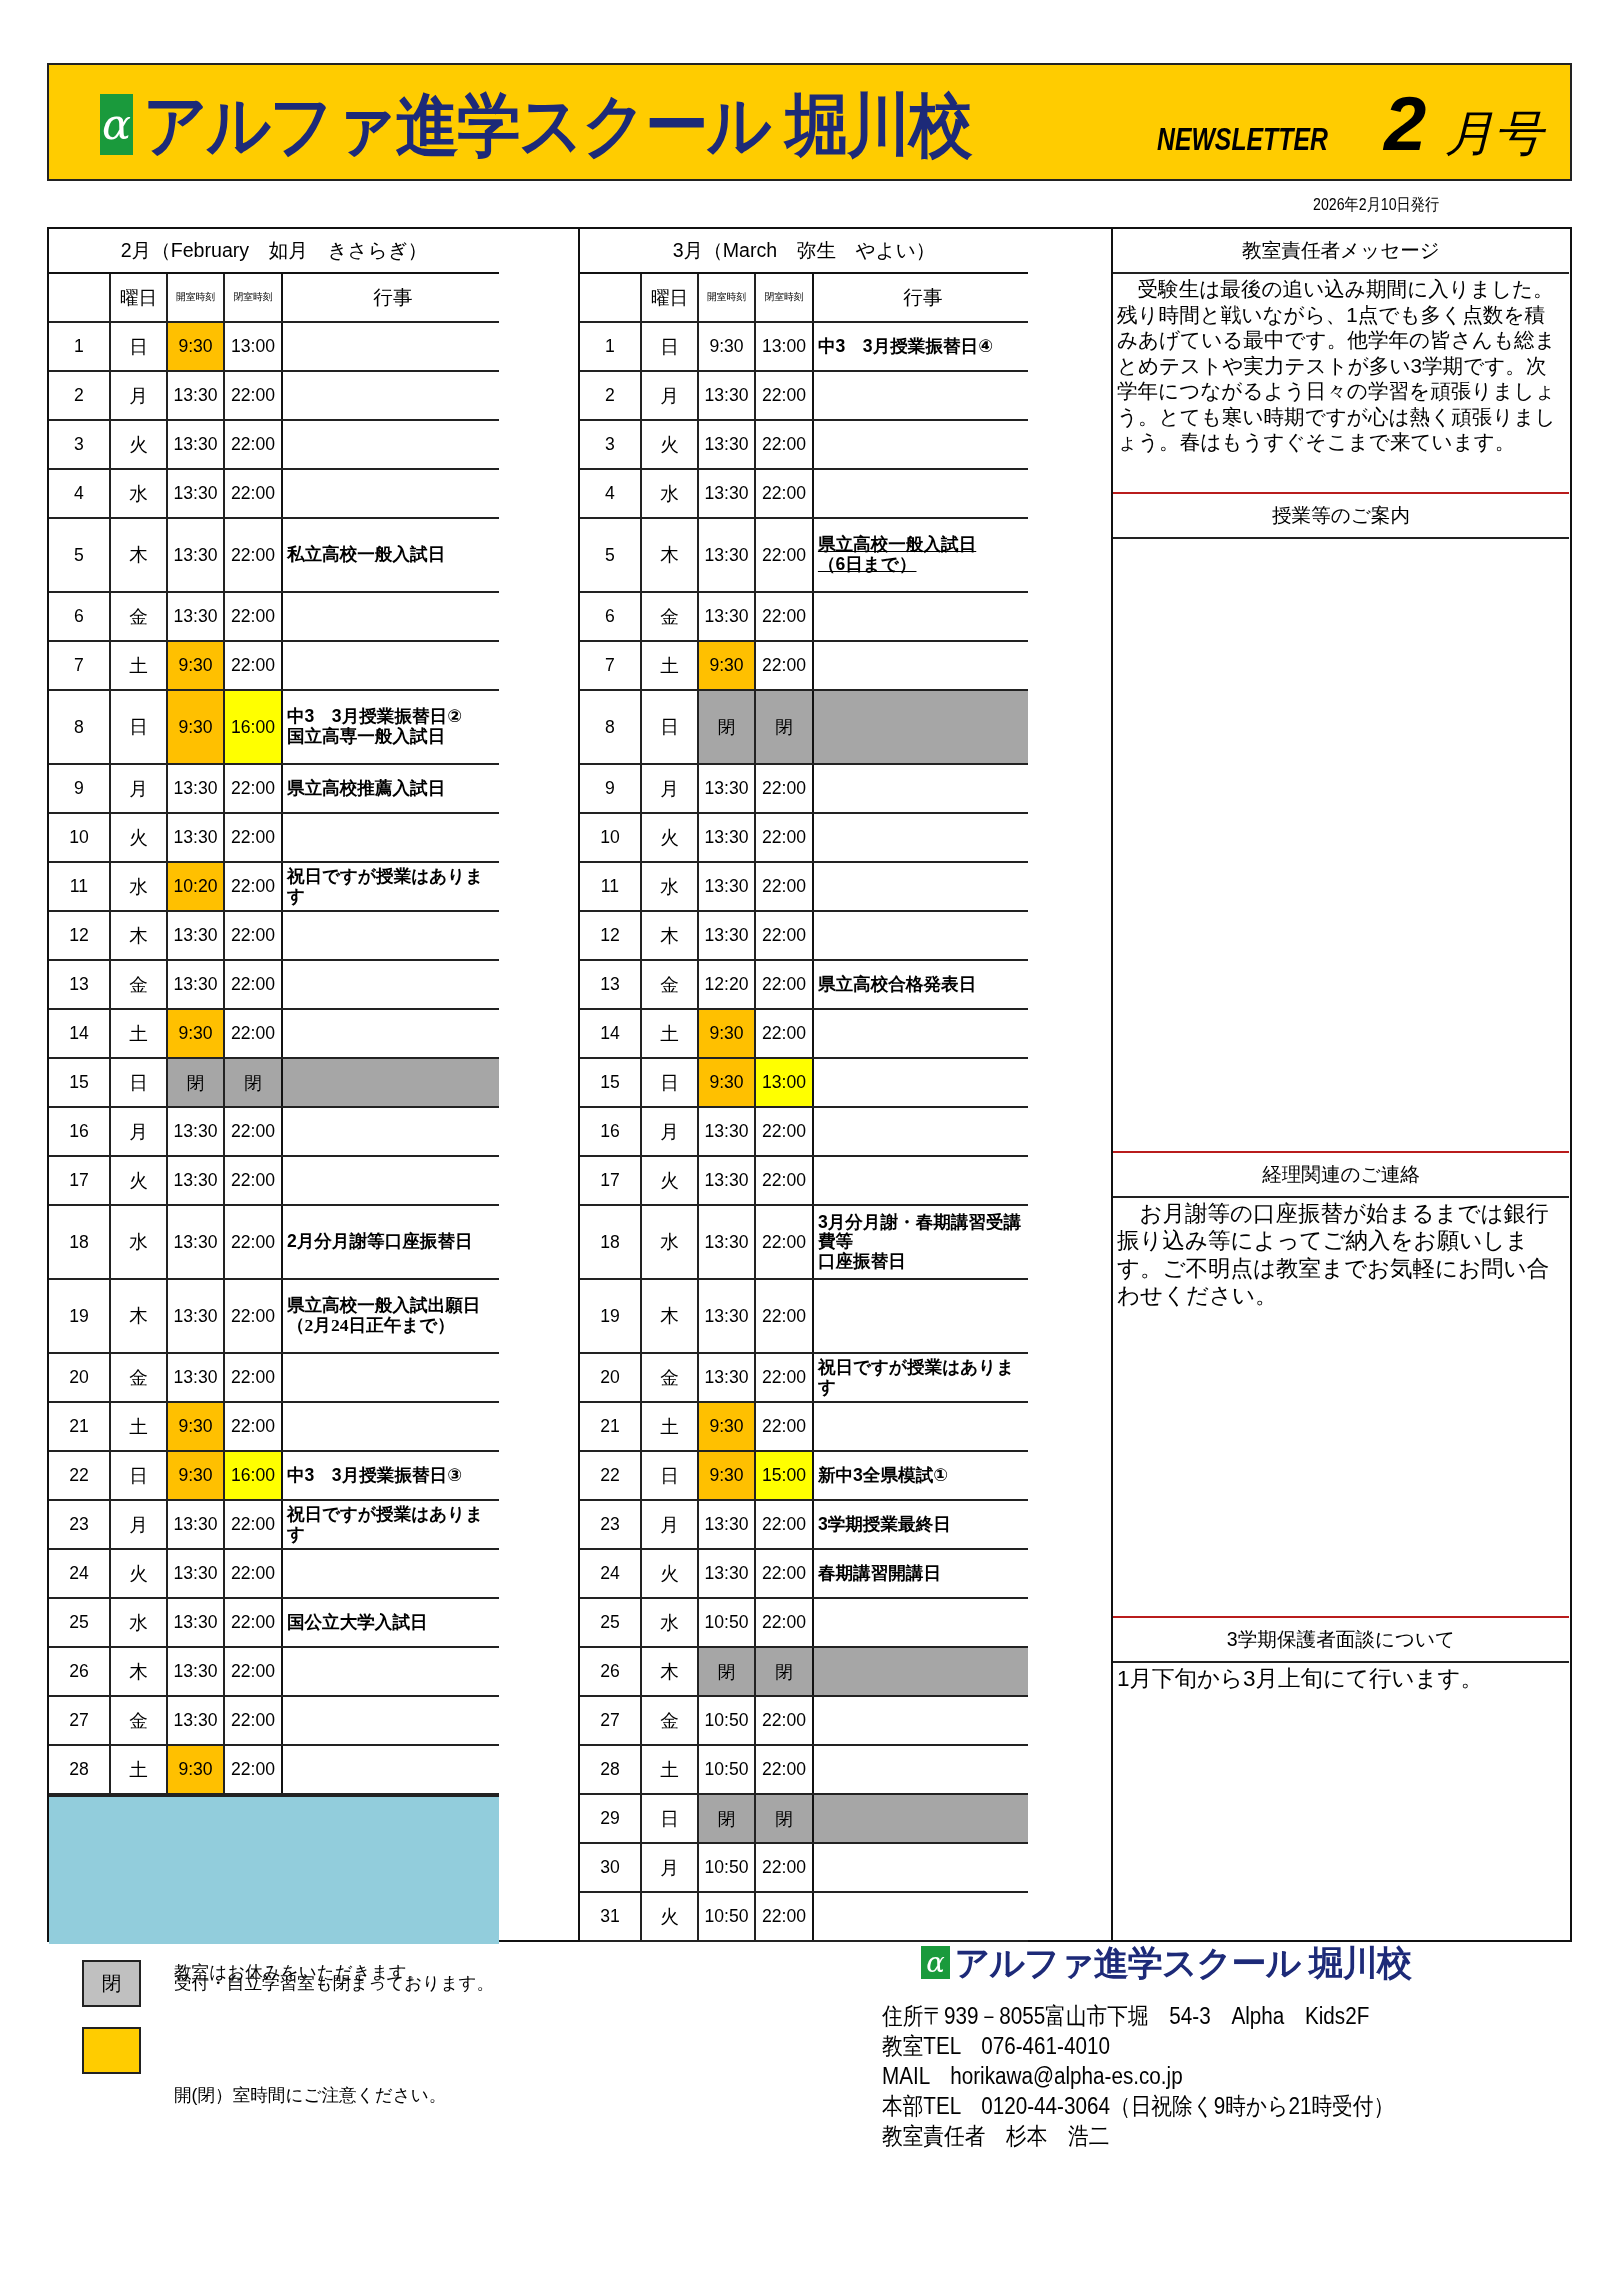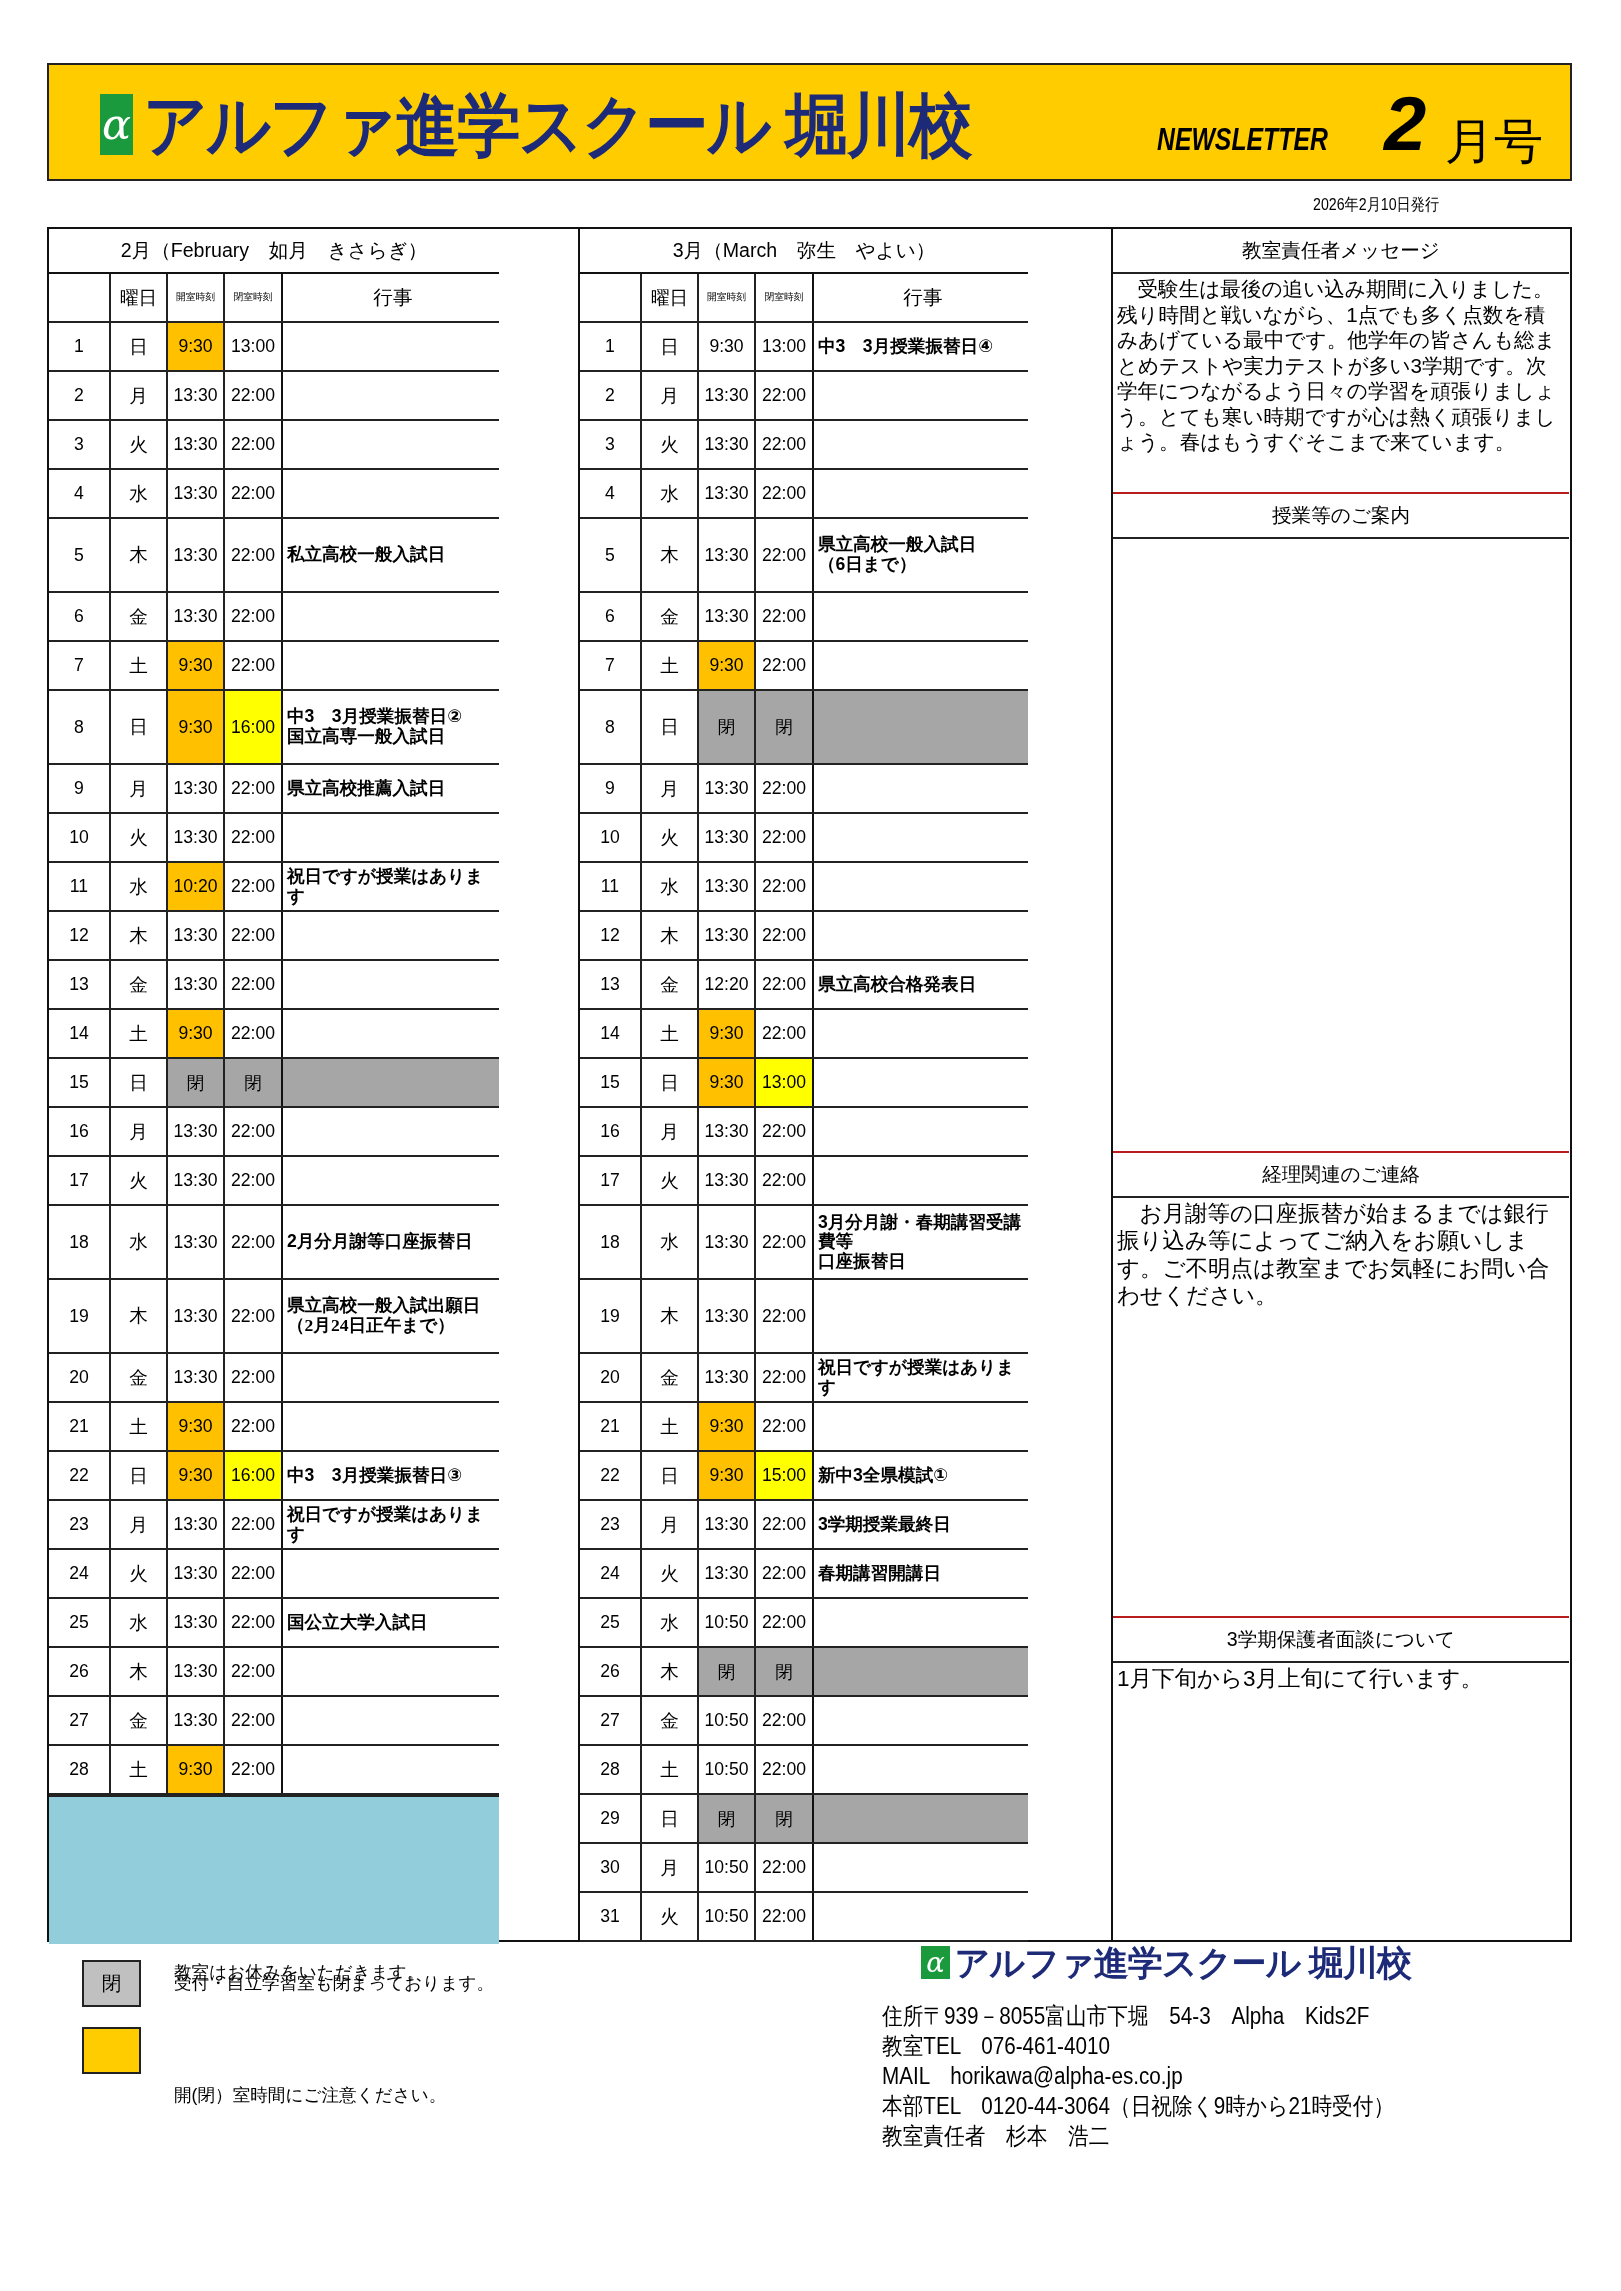--- a/index.html
+++ b/index.html
@@ -2,21 +2,21 @@
 <html><head>
 <meta charset="utf-8">
 <style>
   * { box-sizing: border-box; margin: 0; padding: 0; }
   body { width: 1621px; height: 2292px; background: #fff; font-family: "Liberation Sans", "DejaVu Sans", sans-serif; color: #000; position: relative; overflow: hidden; }
   .banner { position: absolute; left: 47px; top: 63px; width: 1525px; height: 118px; background: #ffcc00; border: 2px solid #222; border-bottom: 2.9px solid #222; }
   .banner .logo-box { position: absolute; left: 51px; top: 29px; width: 33px; height: 61px; background: #1a9a3c; color: #fff; font-family: "DejaVu Serif", serif; font-style: italic; font-size: 43px; line-height: 61px; text-align: center; }
   .banner .school-name { position: absolute; left: 94px; top: 19.6px; font-size: 69px; font-weight: bold; color: #1d2a78; letter-spacing: -2px; line-height: 82px; white-space: nowrap; transform: scaleX(0.92); transform-origin: left; }
   .banner .newsletter { position: absolute; left: 1108px; top: 57px; font-size: 31px; font-style: italic; font-weight: bold; transform: scaleX(0.8); transform-origin: left; white-space: nowrap; }
   .banner .issue-num { position: absolute; left: 1335px; top: 17.6px; font-size: 76px; font-style: italic; font-weight: bold; line-height: 82px; }
-  .banner .issue-suffix { position: absolute; left: 1396px; top: 39px; font-size: 49px; line-height: 59px; margin-top: 8px; }
+  .banner .issue-suffix { position: absolute; left: 1396px; top: 39px; font-size: 49px; font-style: italic; line-height: 59px; }
   .issue-date { position: absolute; left: 1313px; top: 193px; font-size: 16.7px; transform: scaleX(0.85); transform-origin: left; white-space: nowrap; }
 
   .frame { position: absolute; left: 47px; top: 227px; width: 1525px; height: 1715px; border: 2.9px solid #111; }
   .month { position: absolute; top: 0; width: 450px; }
   .month-feb { left: 0; }
   .month-mar { left: 529px; border-left: 2.9px solid #111; }
   .month-title { height: 45px; border-bottom: 2.9px solid #111; text-align: center; font-size: 19.6px; line-height: 43px; }
   .row { display: flex; border-bottom: 2px solid #222; }
   .cell { border-right: 2px solid #222; display: flex; align-items: center; justify-content: center; font-size: 17.6px; }
   .c-day { width: 62px; }
@@ -312,21 +312,21 @@
           <div class="cell c-wd">水</div>
           <div class="cell c-open">13:30</div>
           <div class="cell c-close">22:00</div>
           <div class="cell c-ev" style="white-space: pre-line;"></div>
         </div>
         <div class="row r tall">
           <div class="cell c-day">5</div>
           <div class="cell c-wd">木</div>
           <div class="cell c-open">13:30</div>
           <div class="cell c-close">22:00</div>
-          <div class="cell c-ev" style="white-space: pre-line;">県立高校一般入試日
+          <div class="cell c-ev" style="white-space: pre-line; text-decoration: underline;">県立高校一般入試日
 （6日まで）</div>
         </div>
         <div class="row r">
           <div class="cell c-day">6</div>
           <div class="cell c-wd">金</div>
           <div class="cell c-open">13:30</div>
           <div class="cell c-close">22:00</div>
           <div class="cell c-ev" style="white-space: pre-line;"></div>
         </div>
         <div class="row r">

